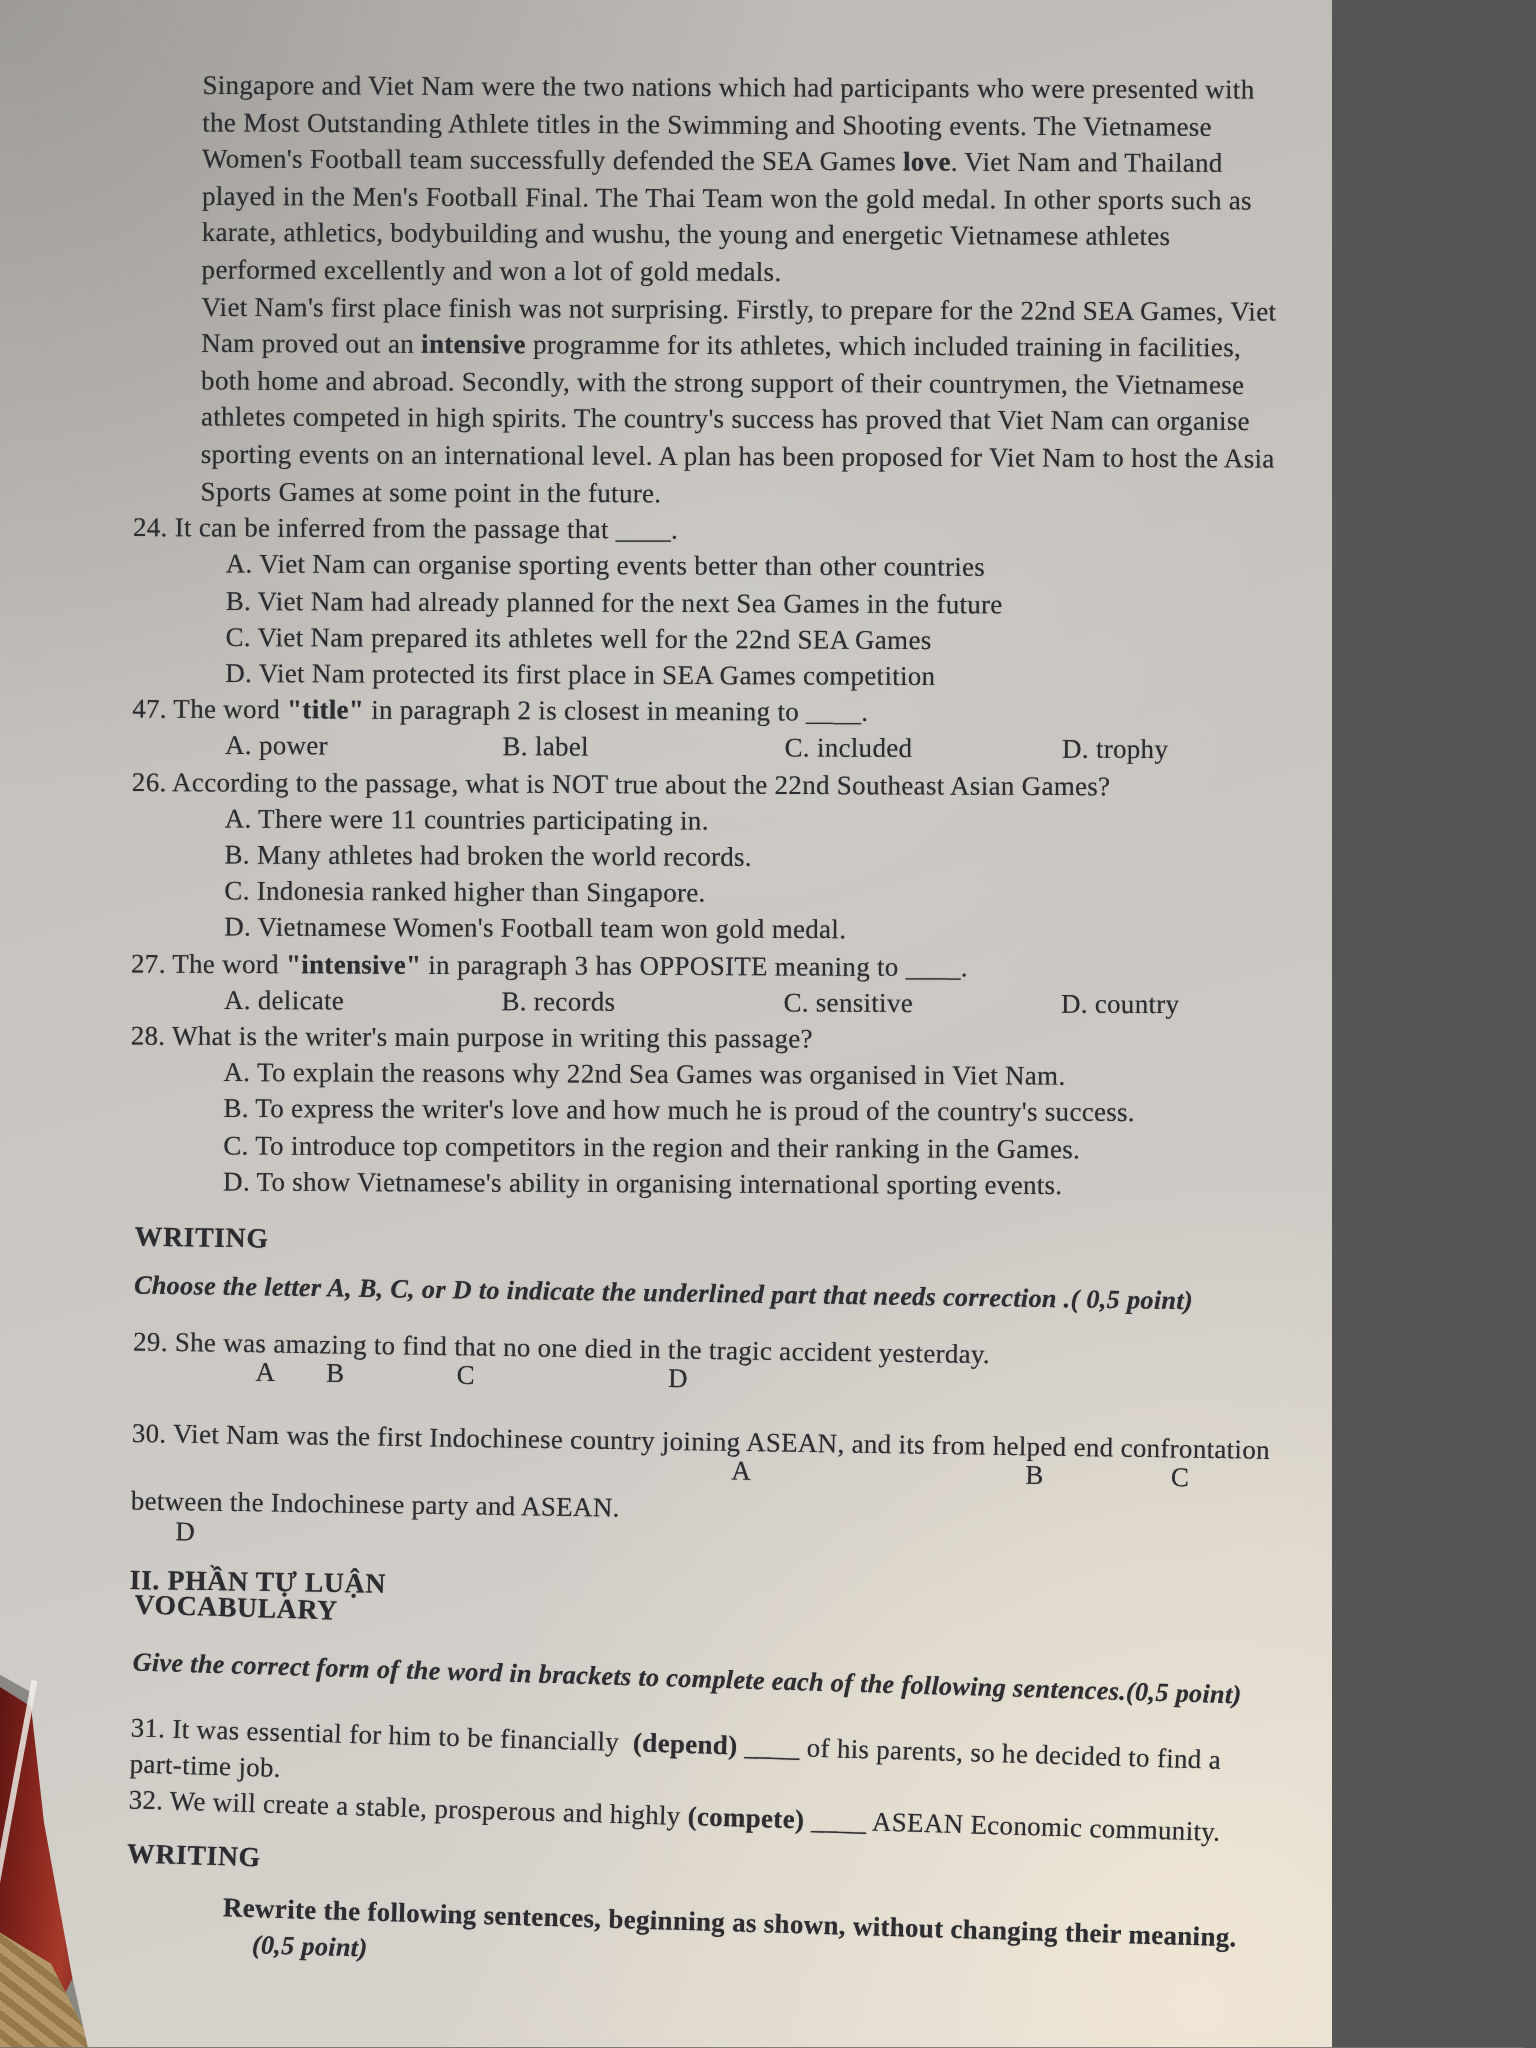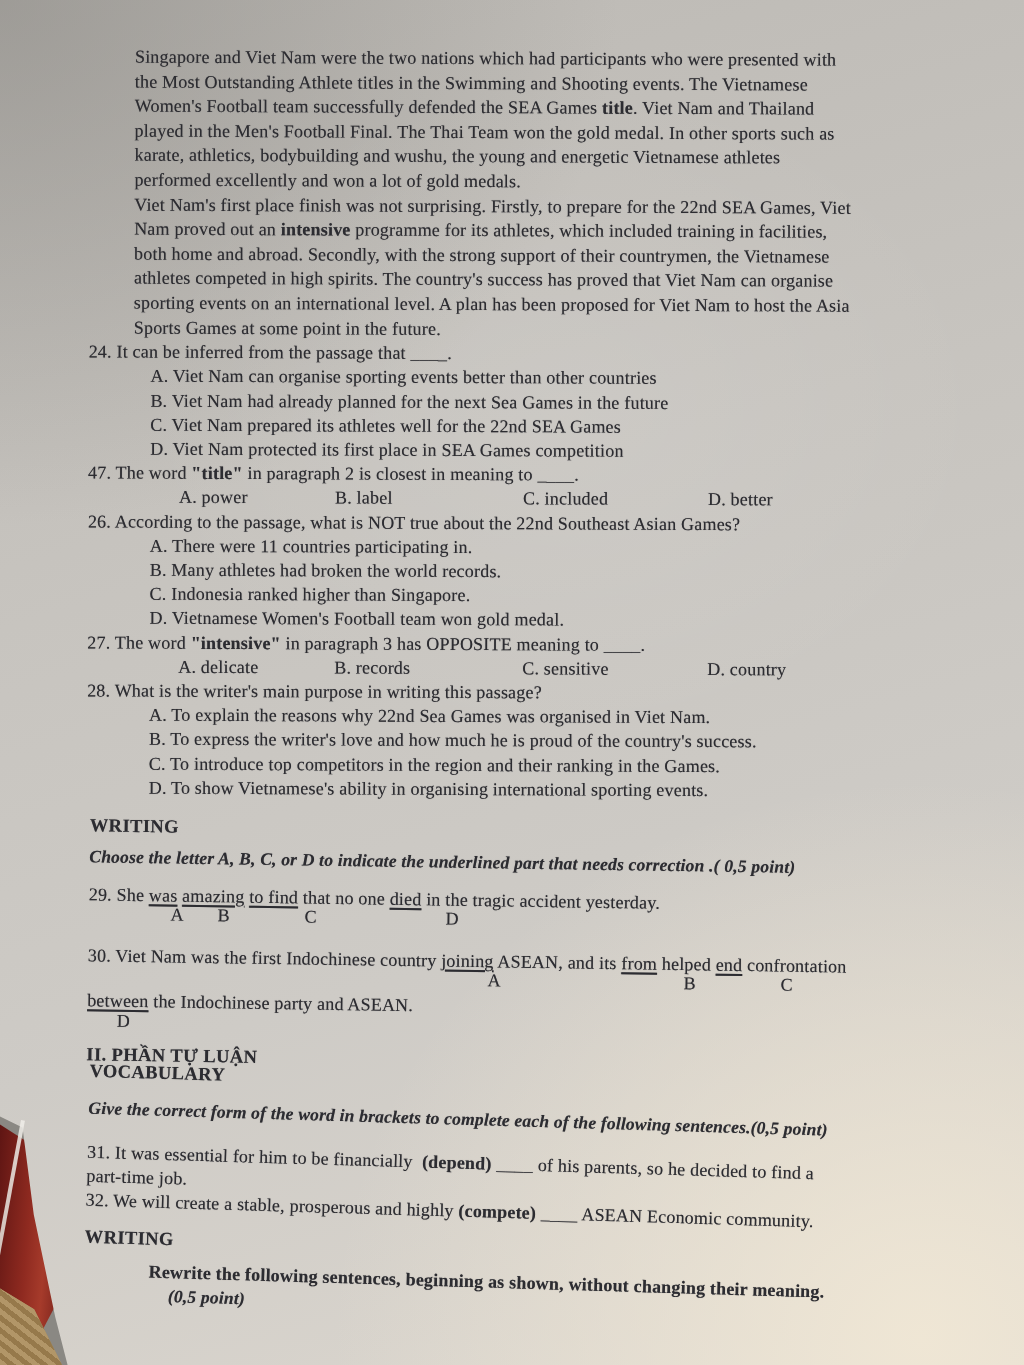--- a/index.html
+++ b/index.html
@@ -1,18 +1,18 @@
 <!DOCTYPE html>
 <html><head>
 <meta charset="utf-8">
 <style>
   html,body{margin:0;padding:0;}
   body{width:1024px;height:1365px;overflow:hidden;background:#555;}
   .photo{
-    position:relative;width:1024px;height:1365px;overflow:hidden;
+    position:relative;width:888px;height:1365px;overflow:hidden;
     font-family:"Liberation Serif","DejaVu Serif",serif;
     color:#2c2c31;
     background:#8a8883;
   }
   
   .under-red{
     position:absolute;left:0;top:1118px;width:64px;height:220px;
     background:linear-gradient(95deg,#5e1513,#8f2a20 45%,#a63b2b 68%,#6f1d18);
     clip-path:polygon(0 3%,38% 10%,96% 80%,60% 100%,0 96%);
   }
@@ -41,25 +41,25 @@
        text-shadow:0 0 0.7px rgba(44,44,50,0.55);}
   .secA{top:44px;transform:rotate(0.25deg);transform-origin:0 0;}
   .secB{top:812px;transform:rotate(0.85deg);transform-origin:0 0;}
   .secC{top:1056px;transform:rotate(1.7deg);transform-origin:0 0;}
   .ln{white-space:pre;font-size:18px;line-height:24.6px;letter-spacing:0.2px;}
   .qln{line-height:24.2px;}
   .passage{margin-left:45px;}
   .opt{margin-left:62px;}
   .optrow{position:relative;height:24.2px;}
   .optrow span{position:absolute;top:0;white-space:pre;}
-  .o1{left:62px;margin-left:29px;} .o2{left:247px;} .o3{left:435px;} .o4{left:620px;}
+  .o1{left:62px;} .o2{left:247px;} .o3{left:435px;} .o4{left:620px;}
   b{font-weight:bold;}
   .h{font-weight:bold;font-size:18.5px;line-height:25px;letter-spacing:0.4px;white-space:pre;}
   .ins{font-weight:bold;font-style:italic;font-size:17.5px;line-height:24px;white-space:pre;letter-spacing:0.2px;}
-  .u{text-decoration:underline;text-underline-offset:3px;text-decoration-thickness:1.5px;}
+  .u{text-underline-offset:3px;text-decoration-thickness:1.5px;}
   .letters{position:relative;height:21px;font-size:18px;}
   .letters span{position:absolute;top:-3px;}
   .l29a{left:82px;} .l29b{left:129px;} .l29c{left:216px;} .l29d{left:357px;}
   .l30a{left:400px;} .l30b{left:596px;} .l30c{left:693px;}
   .l30d{left:30px;}
   .mt6{margin-top:6px;} .mt8{margin-top:8px;} .mt12{margin-top:12px;}
   .mt14{margin-top:14px;} .mt16{margin-top:16px;} .mt20{margin-top:20px;}
   .ind65{margin-left:65px;} .ind85{margin-left:85px;}
 </style>
 </head>
@@ -68,21 +68,21 @@
 <div class="photo">
   <div class="under-red"></div>
   <div class="under-carpet"></div>
   <div class="paper"></div>
   <div class="paper-edge"></div>
 
   <div class="sec secA">
     <div class="passage">
       <div class="ln">Singapore and Viet Nam were the two nations which had participants who were presented with</div>
       <div class="ln">the Most Outstanding Athlete titles in the Swimming and Shooting events. The Vietnamese</div>
-      <div class="ln"><span>Women's Football team successfully defended the SEA Games </span><b>title</b><span>. Viet Nam and Thailand</span></div>
+      <div class="ln"><span>Women's Football team successfully defended the SEA Games </span><b>love</b><span>. Viet Nam and Thailand</span></div>
       <div class="ln">played in the Men's Football Final. The Thai Team won the gold medal. In other sports such as</div>
       <div class="ln">karate, athletics, bodybuilding and wushu, the young and energetic Vietnamese athletes</div>
       <div class="ln">performed excellently and won a lot of gold medals.</div>
     </div>
     <div class="passage">
       <div class="ln">Viet Nam's first place finish was not surprising. Firstly, to prepare for the 22nd SEA Games, Viet</div>
       <div class="ln"><span>Nam proved out an </span><b>intensive</b><span> programme for its athletes, which included training in facilities,</span></div>
       <div class="ln">both home and abroad. Secondly, with the strong support of their countrymen, the Vietnamese</div>
       <div class="ln">athletes competed in high spirits. The country's success has proved that Viet Nam can organise</div>
       <div class="ln">sporting events on an international level. A plan has been proposed for Viet Nam to host the Asia</div>
@@ -96,21 +96,21 @@
       <div class="ln qln opt">C. Viet Nam prepared its athletes well for the 22nd SEA Games</div>
       <div class="ln qln opt">D. Viet Nam protected its first place in SEA Games competition</div>
     </div>
 
     <div>
       <div class="ln qln"><span>47. The word </span><b>"title"</b><span> in paragraph 2 is closest in meaning to ____.</span></div>
       <div class="ln qln optrow">
         <span class="o1">A. power</span>
         <span class="o2">B. label</span>
         <span class="o3">C. included</span>
-        <span class="o4">D. better</span>
+        <span class="o4">D. trophy</span>
       </div>
     </div>
 
     <div>
       <div class="ln qln">26. According to the passage, what is NOT true about the 22nd Southeast Asian Games?</div>
       <div class="ln qln opt">A. There were 11 countries participating in.</div>
       <div class="ln qln opt">B. Many athletes had broken the world records.</div>
       <div class="ln qln opt">C. Indonesia ranked higher than Singapore.</div>
       <div class="ln qln opt">D. Vietnamese Women's Football team won gold medal.</div>
     </div>

